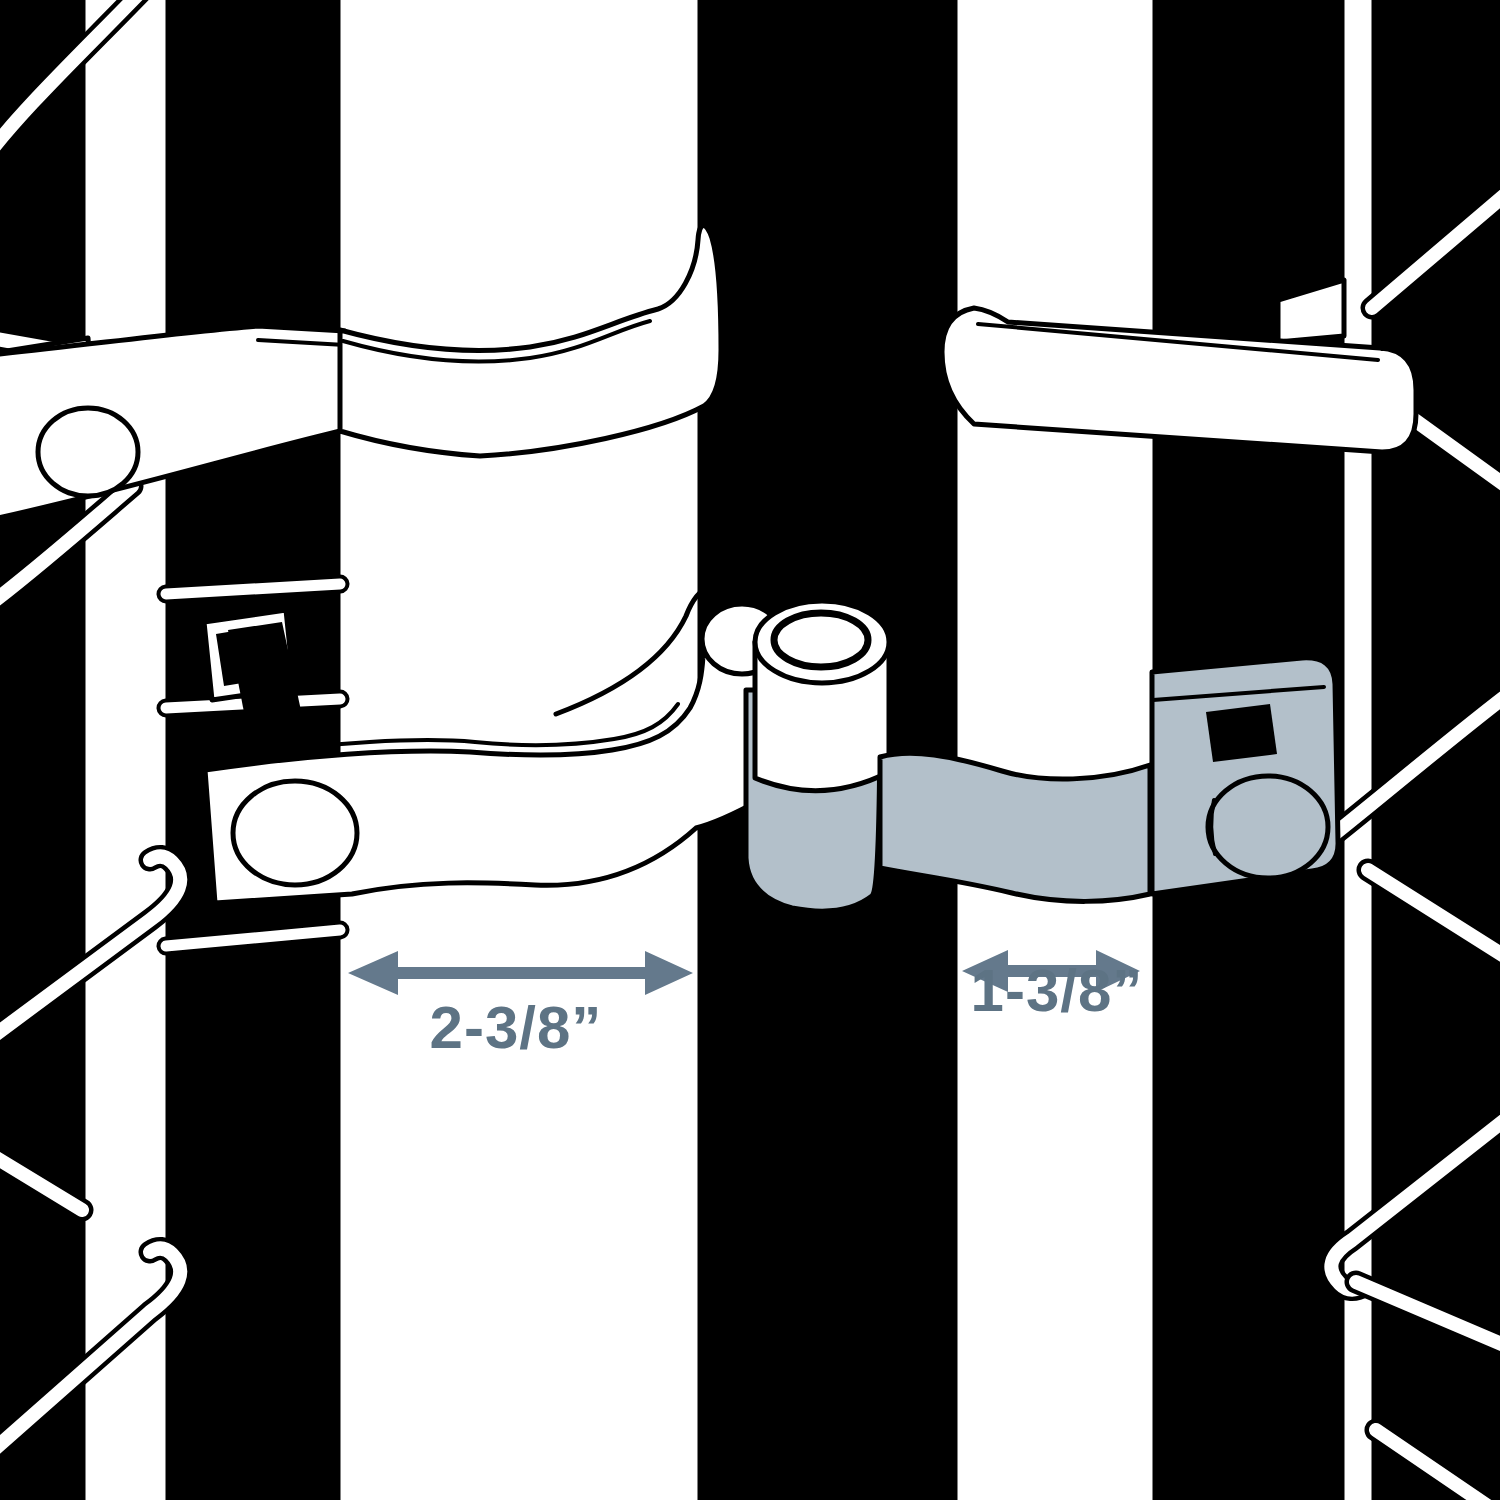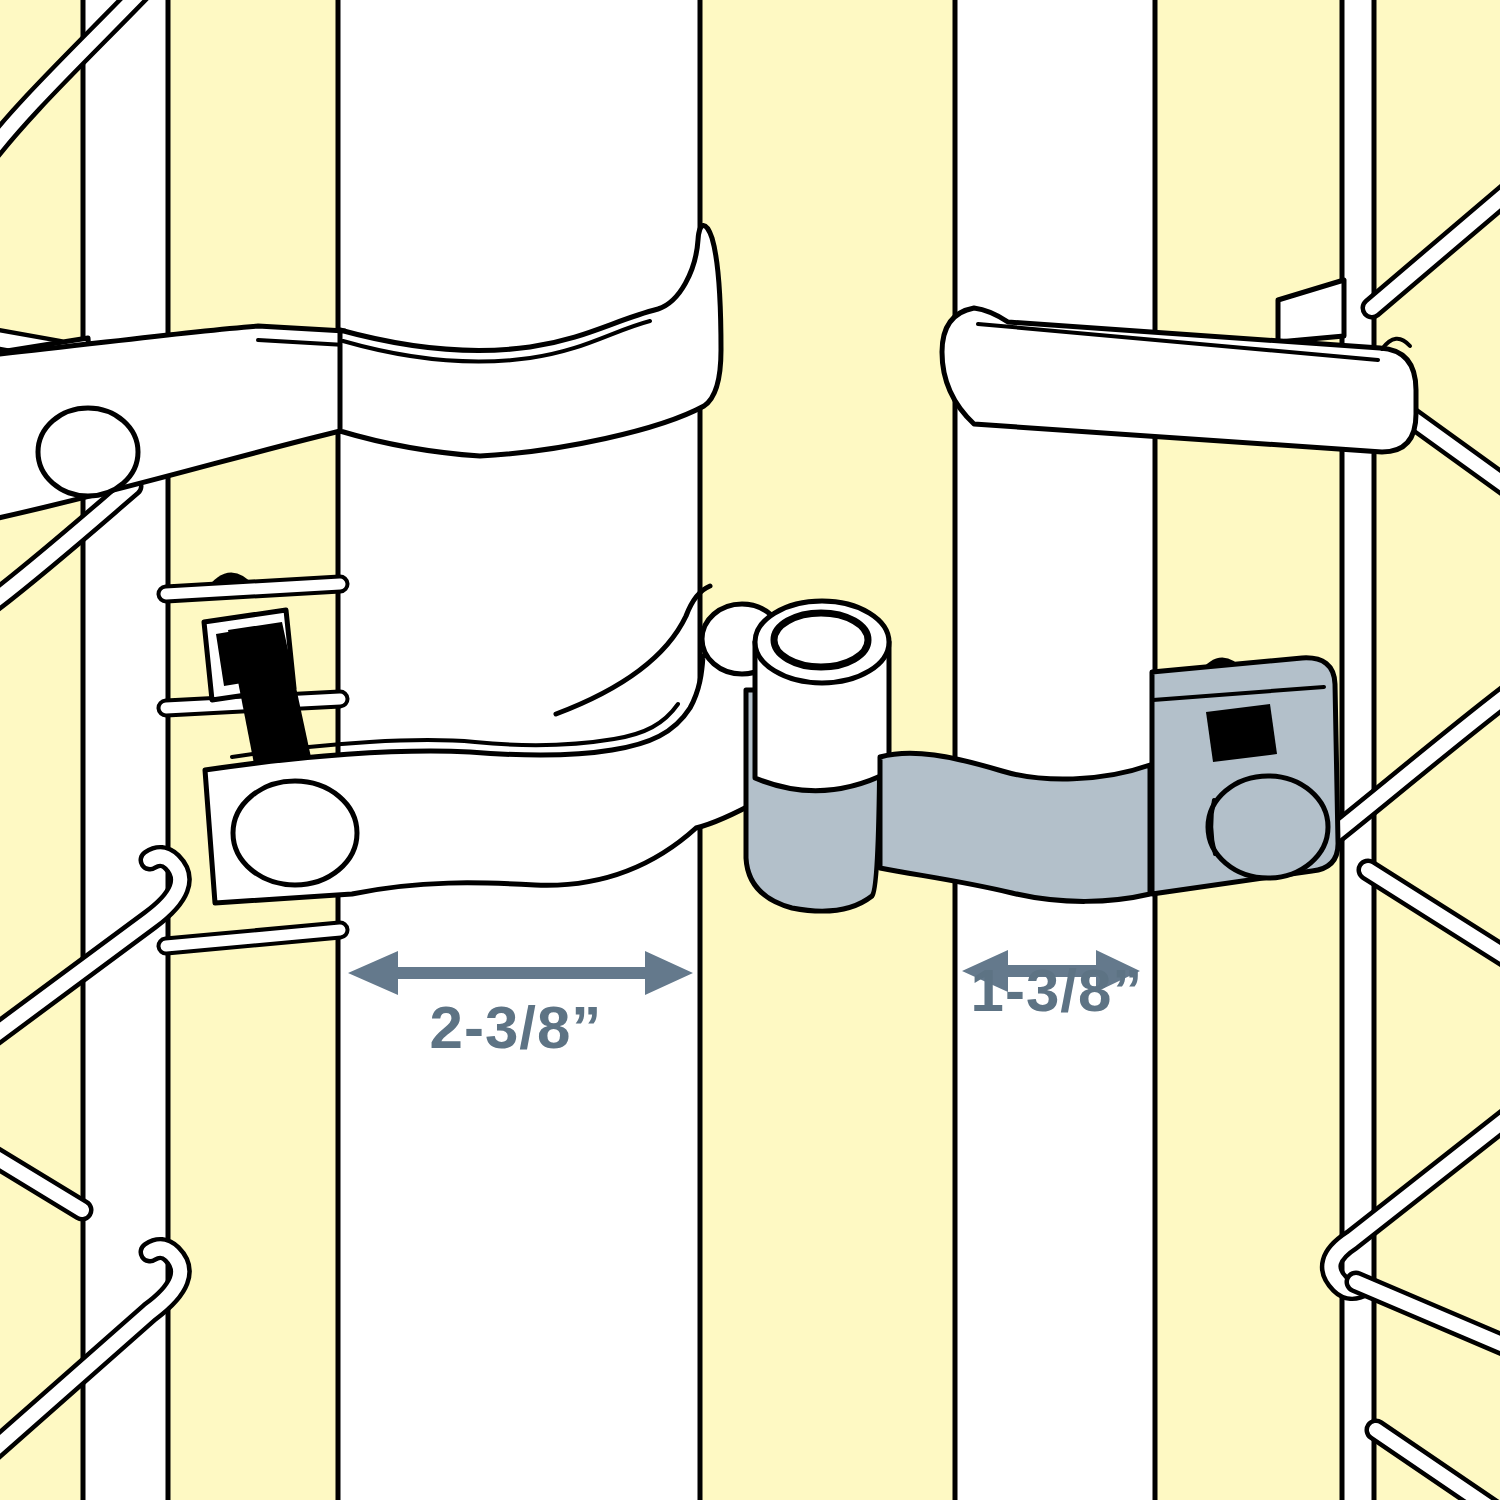--- a/index.html
+++ b/index.html
@@ -1,17 +1,17 @@
 <!DOCTYPE html>
 <html><head>
 <meta charset="utf-8">
 <style>
   html,body{margin:0;padding:0;background:#fff;}
   .stage{
-    position:relative;width:1500px;height:1500px;background:#fef9c3;
+    position:relative;width:1500px;height:1500px;background:#000000;
     overflow:hidden;font-family:"Liberation Sans", sans-serif;
   }
   .stage svg{position:absolute;left:0;top:0;}
   
   .tube-outline{fill:none;stroke:#000;stroke-width:23;stroke-linecap:round;stroke-linejoin:round;}
   .tube{fill:none;stroke:#fff;stroke-width:14;stroke-linecap:round;stroke-linejoin:round;}
   .tube-outline.thin{stroke-width:19;}
   .tube.thin{stroke-width:11;}
   .part{stroke:#000;stroke-width:5;stroke-linejoin:round;}
   .line{fill:none;stroke:#000;stroke-width:5;stroke-linecap:round;}

